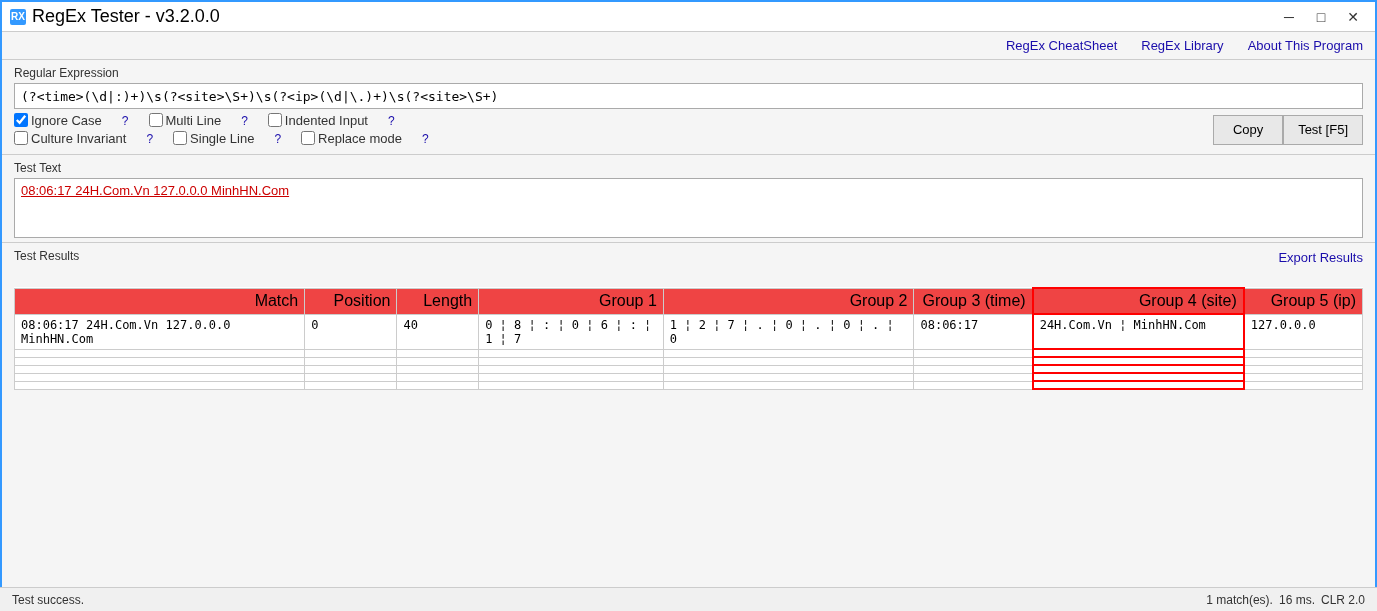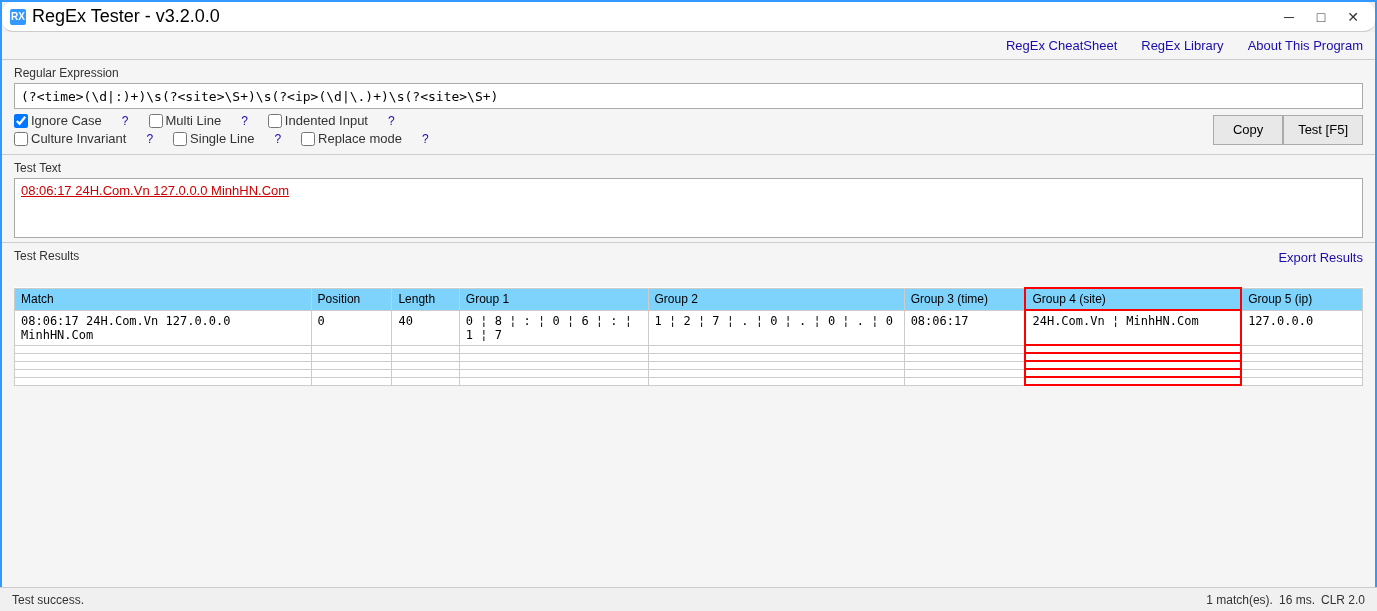--- a/index.html
+++ b/index.html
@@ -13,21 +13,20 @@
       border: 2px solid #3399ff;
     }
     .title-bar {
       background: #ffffff;
       border-bottom: 1px solid #ccc;
       display: flex;
       align-items: center;
       justify-content: space-between;
       padding: 4px 8px;
       height: 30px;
-      border-radius: 11px;
     }
     .title-bar-left {
       display: flex;
       align-items: center;
       gap: 6px;
     }
     .title-icon {
       width: 16px;
       height: 16px;
       background: #3399ff;
@@ -98,21 +97,21 @@
       flex: 1;
       border: 1px solid #aaa;
       padding: 4px 6px;
       font-size: 13px;
       font-family: 'Consolas', monospace;
       background: white;
       height: 26px;
     }
     .option-item {
       display: flex;
-      align-items: center;
+      align-items: flex-start;
       gap: 3px;
       font-size: 13px;
       color: #333;
     }
     .option-item input[type=checkbox] {
       width: 14px;
       height: 14px;
     }
     .help-btn {
       color: #1a0dab;
@@ -173,25 +172,25 @@
     .results-table {
       width: 100%;
       border-collapse: collapse;
       background: white;
       font-size: 12px;
       font-family: 'Consolas', monospace;
     }
     .results-table th {
       border: 1px solid #ccc;
       padding: 3px 6px;
-      background: #7dd3fc;
+      background: #ef4444;
       font-weight: normal;
-      text-align: left;
+      text-align: right;
       font-family: 'Segoe UI', sans-serif;
-      font-size: 12px;
+      font-size: 16px;
     }
     .results-table td {
       border: 1px solid #ccc;
       padding: 3px 6px;
       vertical-align: top;
       font-size: 12px;
     }
     .col-match { width: 220px; }
     .col-position { width: 60px; }
     .col-length { width: 50px; }

